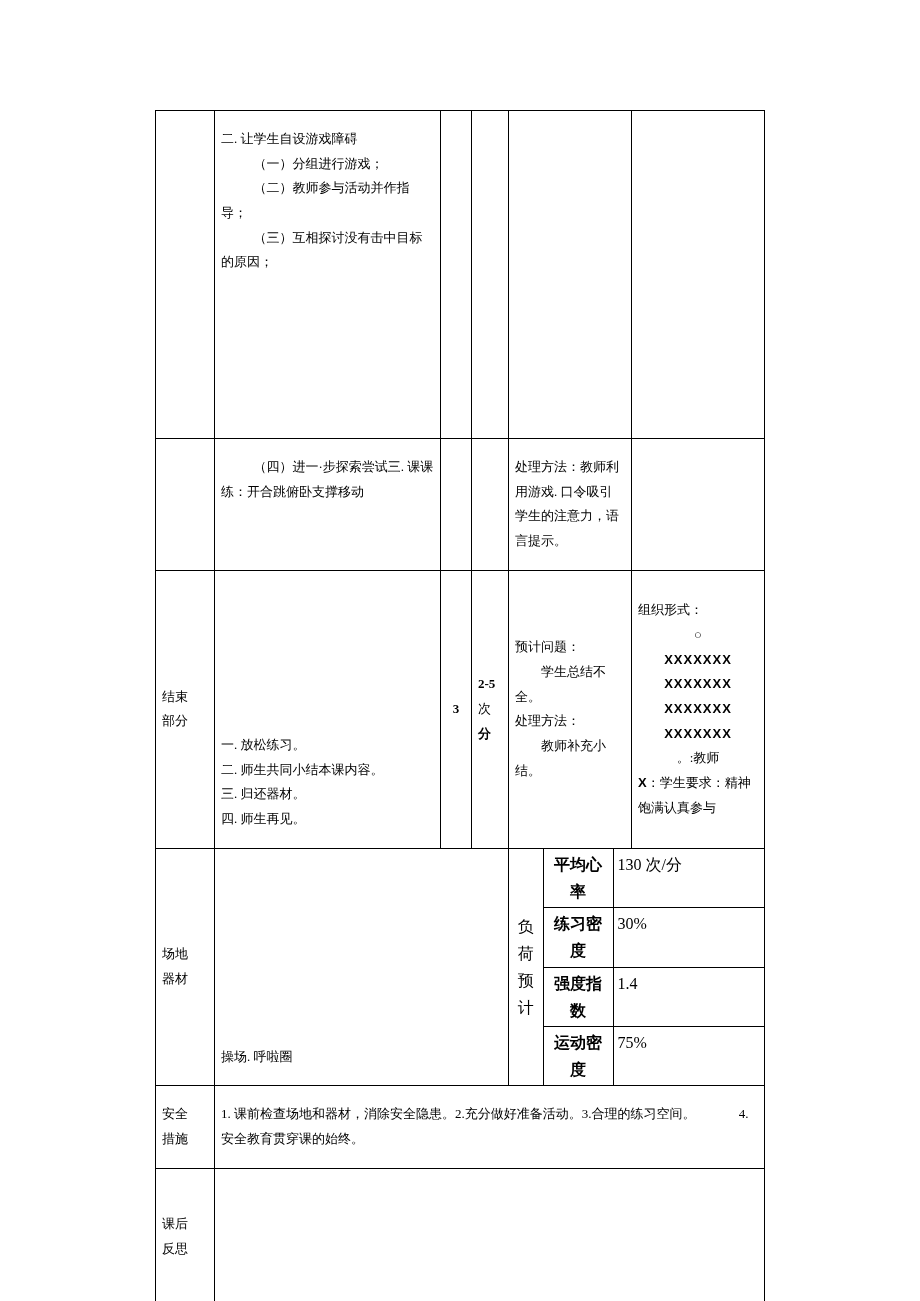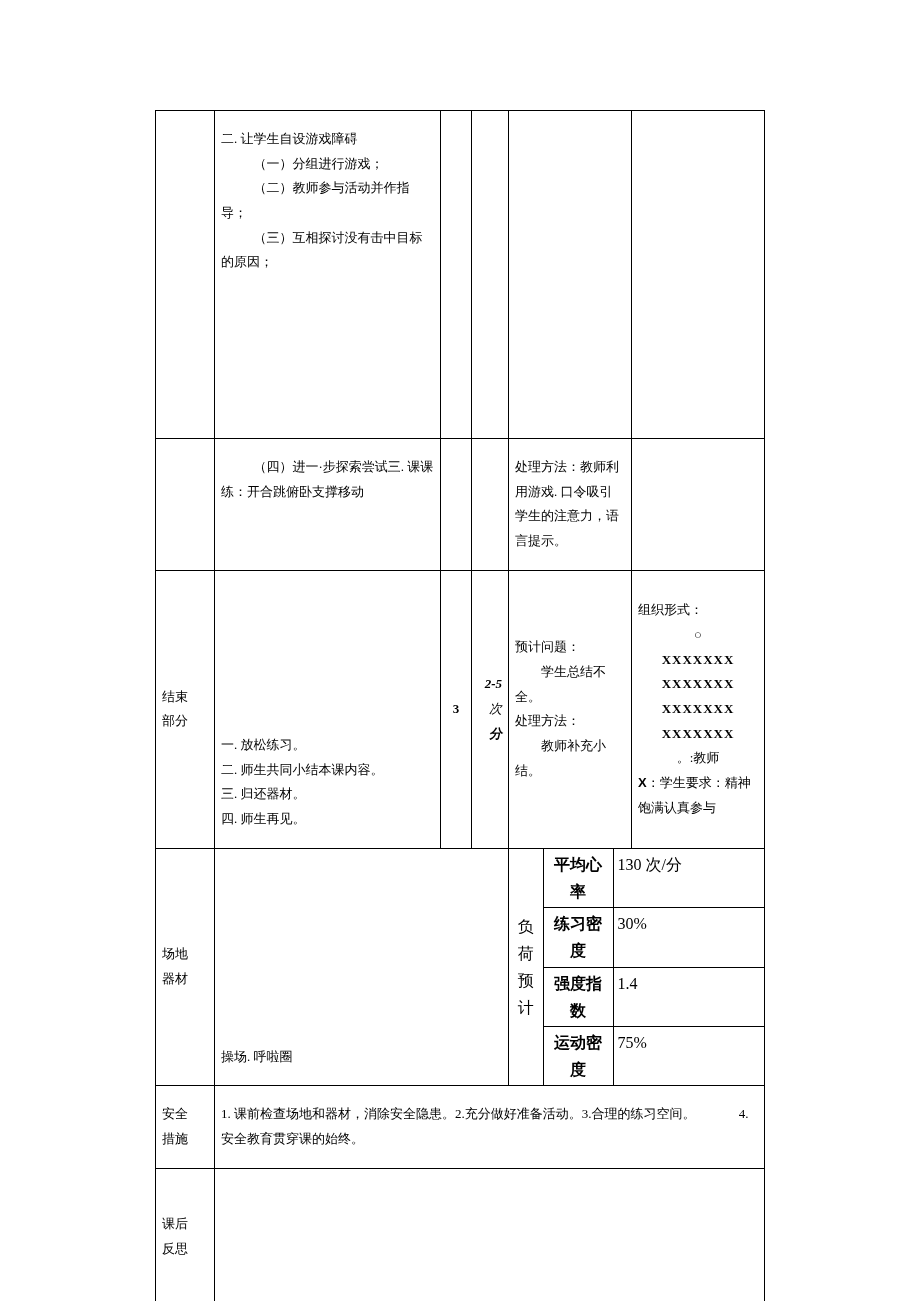--- a/index.html
+++ b/index.html
@@ -26,35 +26,35 @@
     line-height: 1.9;
     font-size: 13px;
   }
   .col-label {
     width: 46px;
     text-align: left;
     vertical-align: middle !important;
     font-weight: normal;
   }
   .col-narrow-a { width: 18px; text-align: center; vertical-align: middle !important; font-weight: bold; }
-  .col-narrow-b { width: 24px; text-align: right; vertical-align: middle !important; font-weight: bold; font-style: italic; }
+  .col-narrow-b { width: 24px; text-align: left; vertical-align: middle !important; font-weight: bold; }
   .col-narrow-b .sub { font-weight: normal; display:block; }
   .col-prob { width: 110px; vertical-align: middle !important; }
   .col-org { width: 120px; vertical-align: middle !important; }
   .indent { text-indent: 2em; }
   .indent2 { text-indent: 2.5em; }
   .tall-row1 .content-cell { height: 295px; }
   .mid-row .content-cell { height: 82px; }
   .end-row .content-cell { height: 245px; vertical-align: bottom !important; }
   .bold { font-weight: bold; }
   .vcenter { vertical-align: middle !important; }
   .hcenter { text-align: center; }
   .org-block { text-align: left; }
   .org-center { text-align: center; }
-  .xline { font-family: Liberation Serif, serif; font-weight: bold; letter-spacing: 1px; }
+  .xline { font-family: Liberation Sans, sans-serif; font-weight: bold; letter-spacing: 1px; }
   table.inner {
     border-collapse: collapse;
     width: 100%;
     table-layout: fixed;
   }
   table.inner td {
     border: 1px solid #000;
     padding: 2px 4px;
     font-size: 16px;
     line-height: 1.7;

